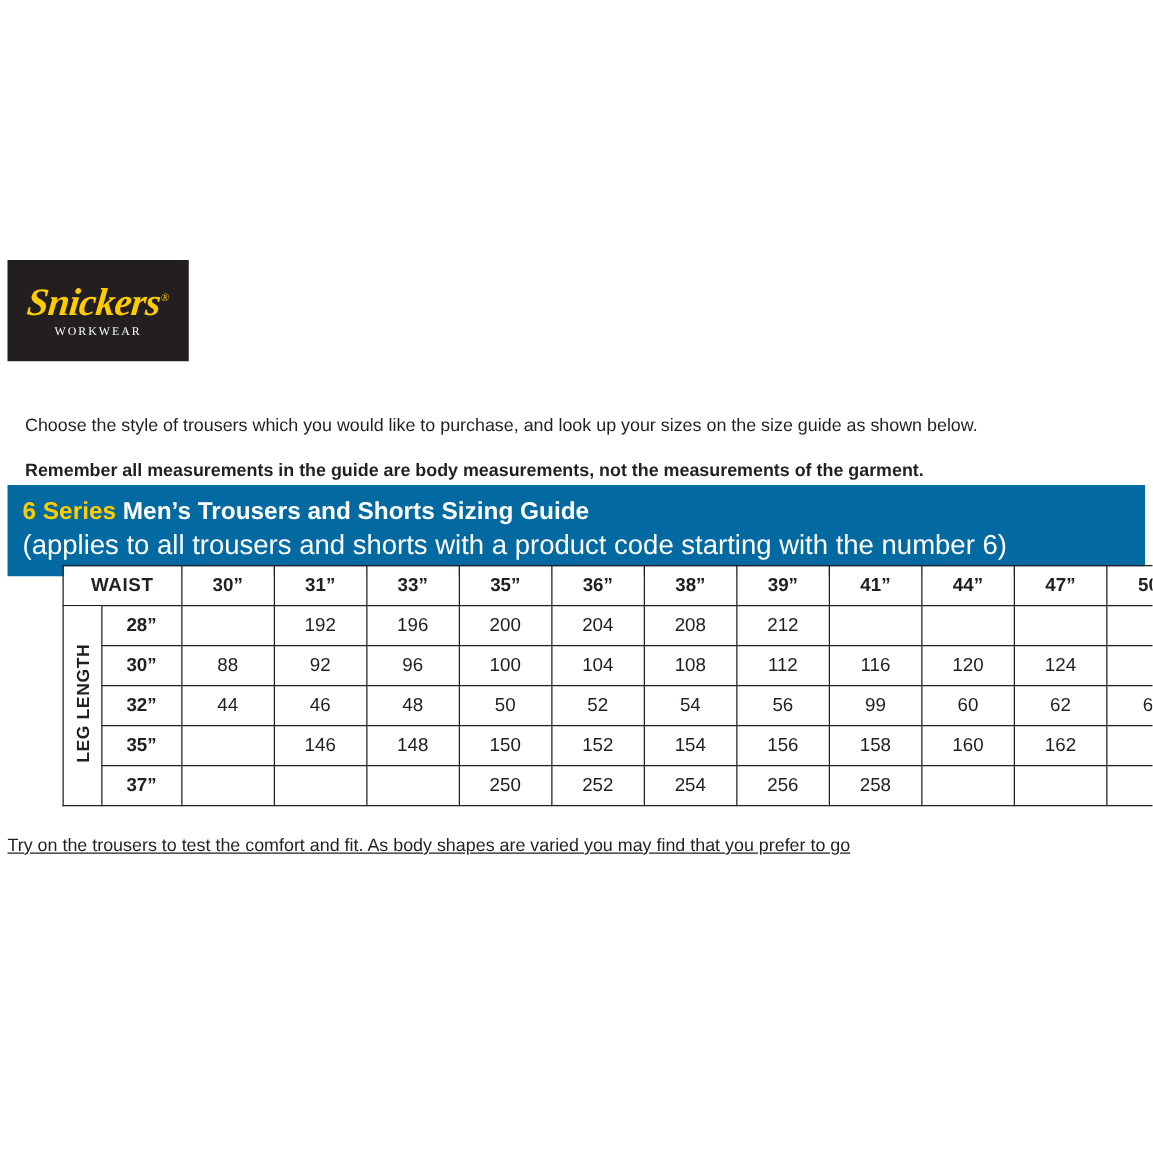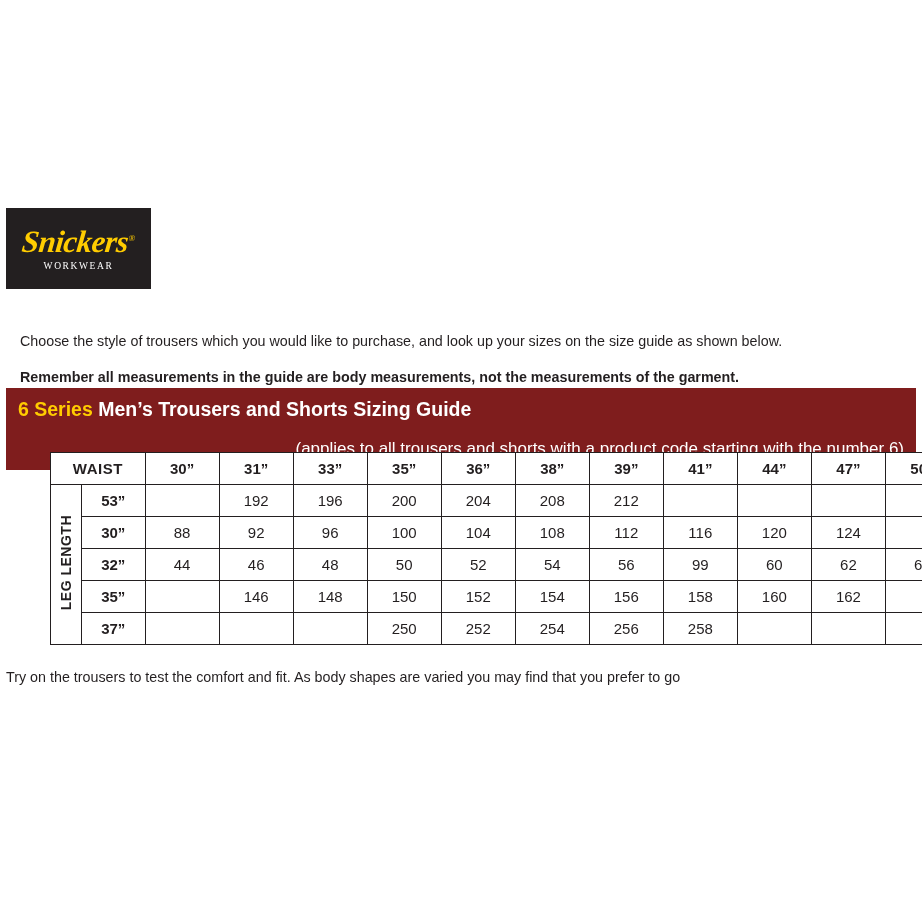--- a/index.html
+++ b/index.html
@@ -78,39 +78,38 @@
     font-weight: bold;
     margin-top: 7px;
   }
 
   
   .title-bar {
     position: absolute;
     left: 6px;
     top: 388px;
     width: 910px;
-    background: #7f1d1d;
+    background: #0369a1;
     color: #ffffff;
     padding: 9px 12px 10px 12px;
     box-sizing: border-box;
   }
   .title-line1 {
     font-size: 19.5px;
     font-weight: bold;
     line-height: 1.25;
   }
   .title-line1 .accent {
     color: #ffcc00;
   }
   .title-line2 {
-    font-size: 17px;
+    font-size: 22px;
     font-weight: normal;
     line-height: 1.3;
-    margin-top: 17px;
-    text-align: right;
+    margin-top: 1px;
   }
 
   
   .table-wrap {
     position: absolute;
     left: 6px;
     top: 452px;
     width: 910px;
     padding-left: 44px;
   }
@@ -175,20 +174,21 @@
     position: absolute;
     left: 6px;
     top: 666px;
     width: 880px;
   }
   .outro p {
     margin: 0;
     font-size: 14.3px;
     line-height: 1.6;
     color: #231f20;
+    text-decoration: underline;
   }
 </style>
 </head>
 <body>
 
 <div class="page">
 
   <div class="logo-block">
     <div class="logo-word"><span>Snickers</span><span class="logo-reg">®</span></div>
     <div class="logo-sub">WORKWEAR</div>
@@ -232,21 +232,21 @@
           <td class="hdr">38”</td>
           <td class="hdr">39”</td>
           <td class="hdr">41”</td>
           <td class="hdr">44”</td>
           <td class="hdr">47”</td>
           <td class="hdr">50”</td>
         </tr>
 
         <tr>
           <td class="legcol" rowspan="5"><span class="vert">LEG LENGTH</span></td>
-          <td class="rowlbl">53”</td>
+          <td class="rowlbl">28”</td>
           <td class="empty"></td>
           <td class="shade">192</td>
           <td class="shade">196</td>
           <td class="shade">200</td>
           <td class="shade">204</td>
           <td class="shade">208</td>
           <td class="shade">212</td>
           <td class="empty"></td>
           <td class="empty"></td>
           <td class="empty"></td>

